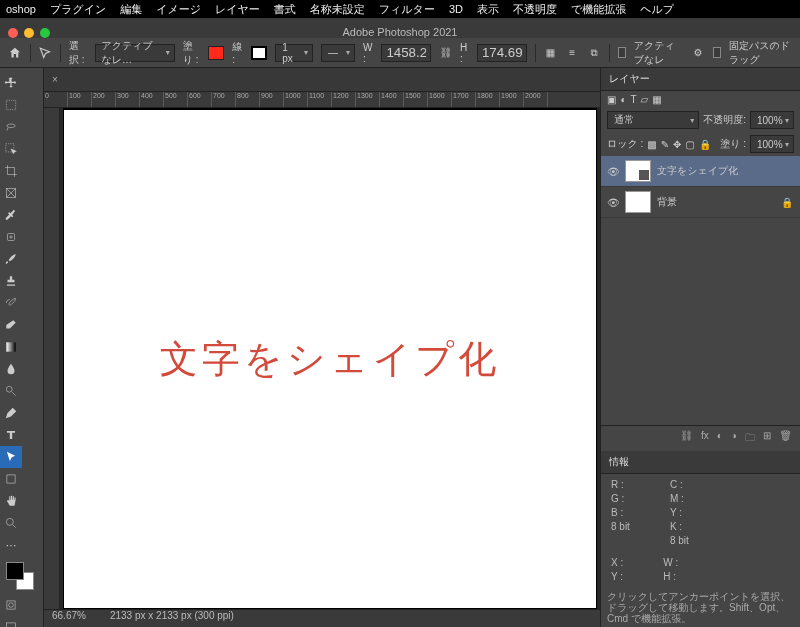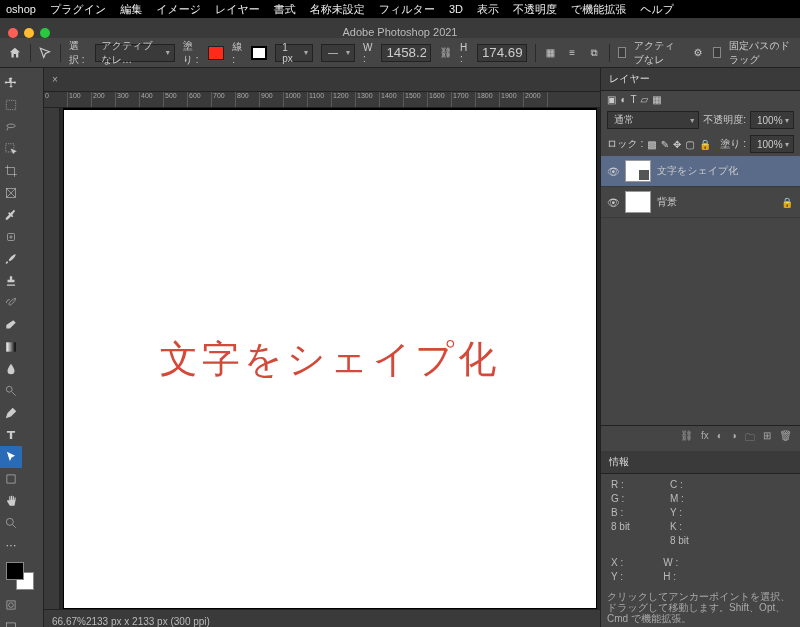--- a/index.html
+++ b/index.html
@@ -32,21 +32,21 @@
   .docarea { flex: 1; background: #282828; display: flex; flex-direction: column; }
   .tabbar { height: 24px; background: #383838; display: flex; align-items: center; padding: 0 8px; color: #ccc; font-size: 10px; border-bottom: 1px solid #222; }
   .tabbar .x { margin-right: 6px; color: #aaa; }
   .ruler-h { height: 16px; background: #3a3a3a; border-bottom: 1px solid #222; display: flex; font-size: 7px; color: #aaa; overflow: hidden; position: relative; }
   .ruler-h .tick { width: 24px; border-right: 1px solid #5a5a5a; padding-left: 1px; }
   .docwrap { flex: 1; display: flex; }
   .ruler-v { width: 16px; background: #3a3a3a; border-right: 1px solid #222; }
   .canvas-outer { flex: 1; background: #282828; display: flex; align-items: flex-start; justify-content: center; overflow: hidden; padding: 0 4px; }
   .canvas { background: #fff; width: 100%; height: 500px; box-shadow: 0 0 0 1px #000; border-top: 2px solid #000; display: flex; align-items: center; justify-content: center; }
   .shape-text { font-size: 38px; letter-spacing: 4px; font-family: "Hiragino Mincho ProN","Yu Mincho",serif; }
-  .statusbar { height: 18px; background: #3a3a3a; border-top: 1px solid #222; display: flex; align-items: flex-end; padding: 0 8px; gap: 0; font-size: 10px; color: #bbb; }
+  .statusbar { height: 18px; background: #3a3a3a; border-top: 1px solid #222; display: flex; align-items: flex-start; padding: 0 8px; gap: 24px; font-size: 10px; color: #bbb; }
   .panels { width: 200px; background: #454545; border-left: 1px solid #222; display: flex; flex-direction: column; font-size: 10px; }
   .panel-title { background: #3a3a3a; padding: 4px 8px; color: #ddd; border-bottom: 1px solid #222; }
   .panel-row { display: flex; align-items: center; padding: 3px 6px; gap: 4px; }
   .layer-row { display: flex; align-items: center; padding: 4px 6px; gap: 6px; border-bottom: 1px solid #3a3a3a; }
   .layer-row.sel { background: #5a6b8a; }
   .eye { width: 12px; text-align: center; }
   .thumb { width: 26px; height: 22px; background: #fff; border: 1px solid #999; position: relative; }
   .thumb.shape::after { content: ""; position: absolute; right: 1px; bottom: 1px; width: 10px; height: 10px; background: #555; }
   .panel-icons { display: flex; justify-content: flex-end; gap: 8px; padding: 4px 8px; border-top: 1px solid #222; color: #aaa; }
   .info-grid { display: flex; padding: 4px 10px; gap: 40px; color: #bbb; }

